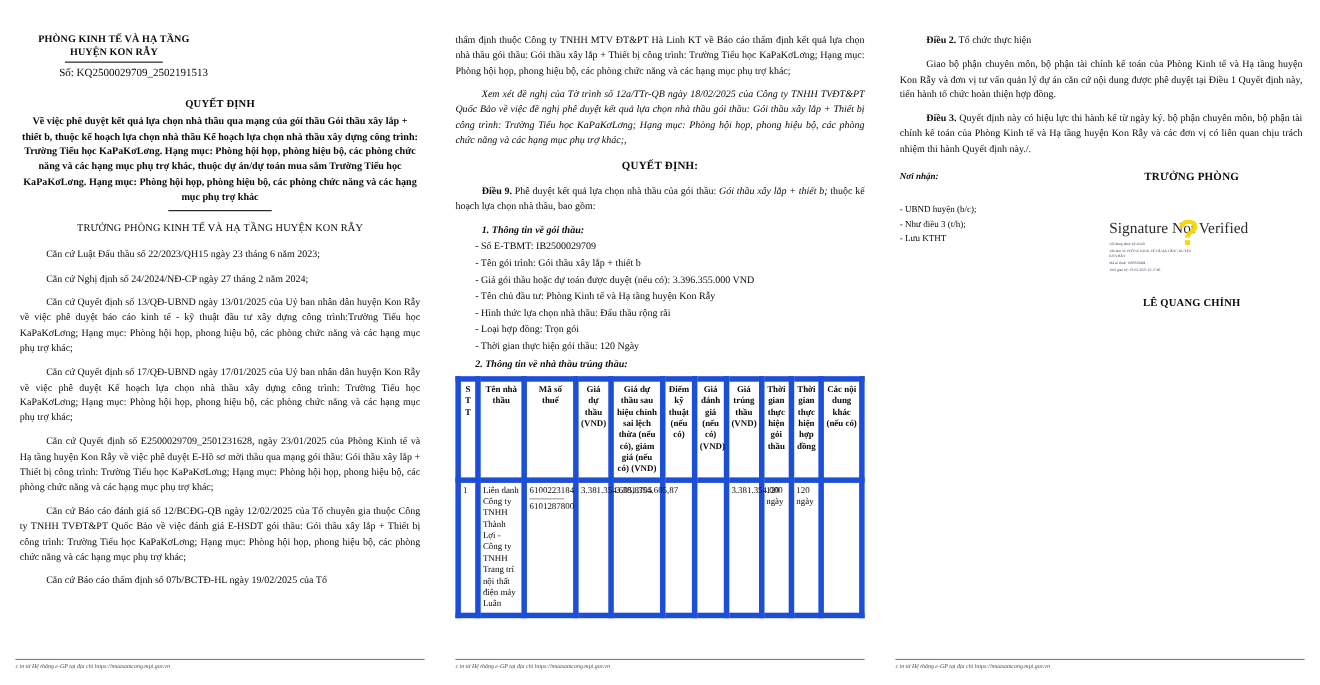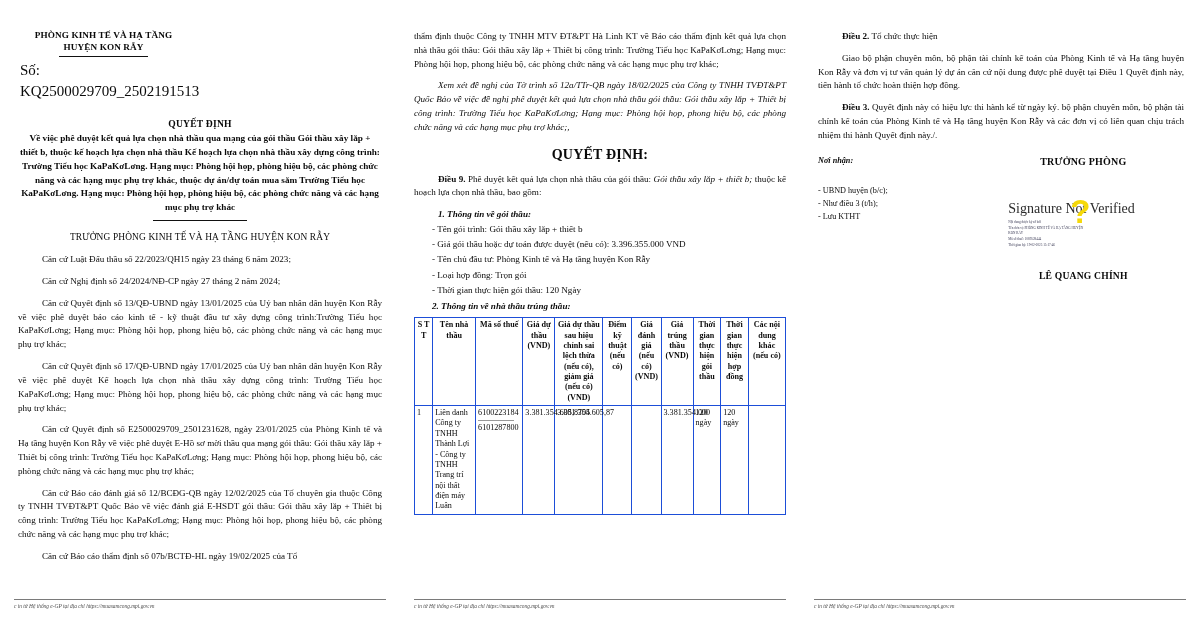--- a/index.html
+++ b/index.html
@@ -65,22 +65,22 @@
     font-size: 9.2px;
     line-height: 1.35;
   }
   .rule {
     width: 62%;
     margin: 2px auto 3px auto;
     border-bottom: 1.1px solid #111;
   }
   .rule-narrow { width: 52%; }
   .doc-no {
-    font-size: 15px;
-    text-align: left;
+    font-size: 10px;
+    text-align: right;
     margin-top: 2px;
     padding-left: 2px;
   }
   .place-date {
     font-style: italic;
     font-size: 9px;
     margin-top: 3px;
   }
 
   
@@ -120,21 +120,21 @@
     line-height: 1.52;
   }
   p.noindent { text-indent: 0; }
   .ctr { text-align: center; text-indent: 0; }
   .it { font-style: italic; }
   .bd { font-weight: bold; }
 
   .section-title {
     text-align: center;
     font-weight: bold;
-    font-size: 14px;
+    font-size: 10px;
     margin: 10px 0 8px 0;
     letter-spacing: .2px;
   }
   .sub-head {
     font-weight: bold;
     font-style: italic;
     margin: 2px 0 2px 0;
     text-indent: 24px;
   }
   ul.bullets {
@@ -150,21 +150,21 @@
   
   table.bid-table {
     width: 100%;
     border-collapse: collapse;
     margin-top: 4px;
     font-size: 8.1px;
     table-layout: fixed;
   }
   table.bid-table th,
   table.bid-table td {
-    border: 1px solid #1d4ed8;
+    border: 5px solid #1d4ed8;
     vertical-align: top;
     padding: 2px 2px;
     line-height: 1.28;
   }
   table.bid-table th {
     text-align: center;
     font-weight: bold;
     font-size: 8.1px;
   }
   table.bid-table td {
@@ -314,23 +314,25 @@
 
     <p class="para noindent">thẩm định thuộc Công ty TNHH MTV ĐT&amp;PT Hà Linh KT về Báo cáo thẩm định kết quả lựa chọn nhà thầu gói thầu: Gói thầu xây lắp + Thiết bị công trình: Trường Tiểu học KaPaKơLơng; Hạng mục: Phòng hội họp, phong hiệu bộ, các phòng chức năng và các hạng mục phụ trợ khác;</p>
     <p class="para it">Xem xét đề nghị của Tờ trình số 12a/TTr-QB ngày 18/02/2025 của Công ty TNHH TVĐT&amp;PT Quốc Bảo về việc đề nghị phê duyệt kết quả lựa chọn nhà thầu gói thầu: Gói thầu xây lắp + Thiết bị công trình: Trường Tiểu học KaPaKơLơng; Hạng mục: Phòng hội họp, phong hiệu bộ, các phòng chức năng và các hạng mục phụ trợ khác;,</p>
 
     <div class="section-title">QUYẾT ĐỊNH:</div>
 
     <p class="para"><span class="bd">Điều 9.</span><span> Phê duyệt kết quả lựa chọn nhà thầu của gói thầu: </span><span class="it">Gói thầu xây lắp + thiết b;</span><span> thuộc kế hoạch lựa chọn nhà thầu, bao gồm:</span></p>
 
     <div class="sub-head">1. Thông tin về gói thầu:</div>
     <ul class="bullets">
+      <li>- Số E-TBMT: IB2500029709</li>
       <li>- Tên gói trình: Gói thầu xây lắp + thiết b</li>
       <li>- Giá gói thầu hoặc dự toán được duyệt (nếu có): 3.396.355.000 VND</li>
       <li>- Tên chủ đầu tư: Phòng Kinh tế và Hạ tầng huyện Kon Rẫy</li>
+      <li>- Hình thức lựa chọn nhà thầu: Đấu thầu rộng rãi</li>
       <li>- Loại hợp đồng: Trọn gói</li>
       <li>- Thời gian thực hiện gói thầu: 120 Ngày</li>
     </ul>
 
     <div class="sub-head" style="text-indent:18px;">2. Thông tin về nhà thầu trúng thầu:</div>
 
     <table class="bid-table">
       <colgroup>
         <col class="w-stt">
           <col class="w-name">

